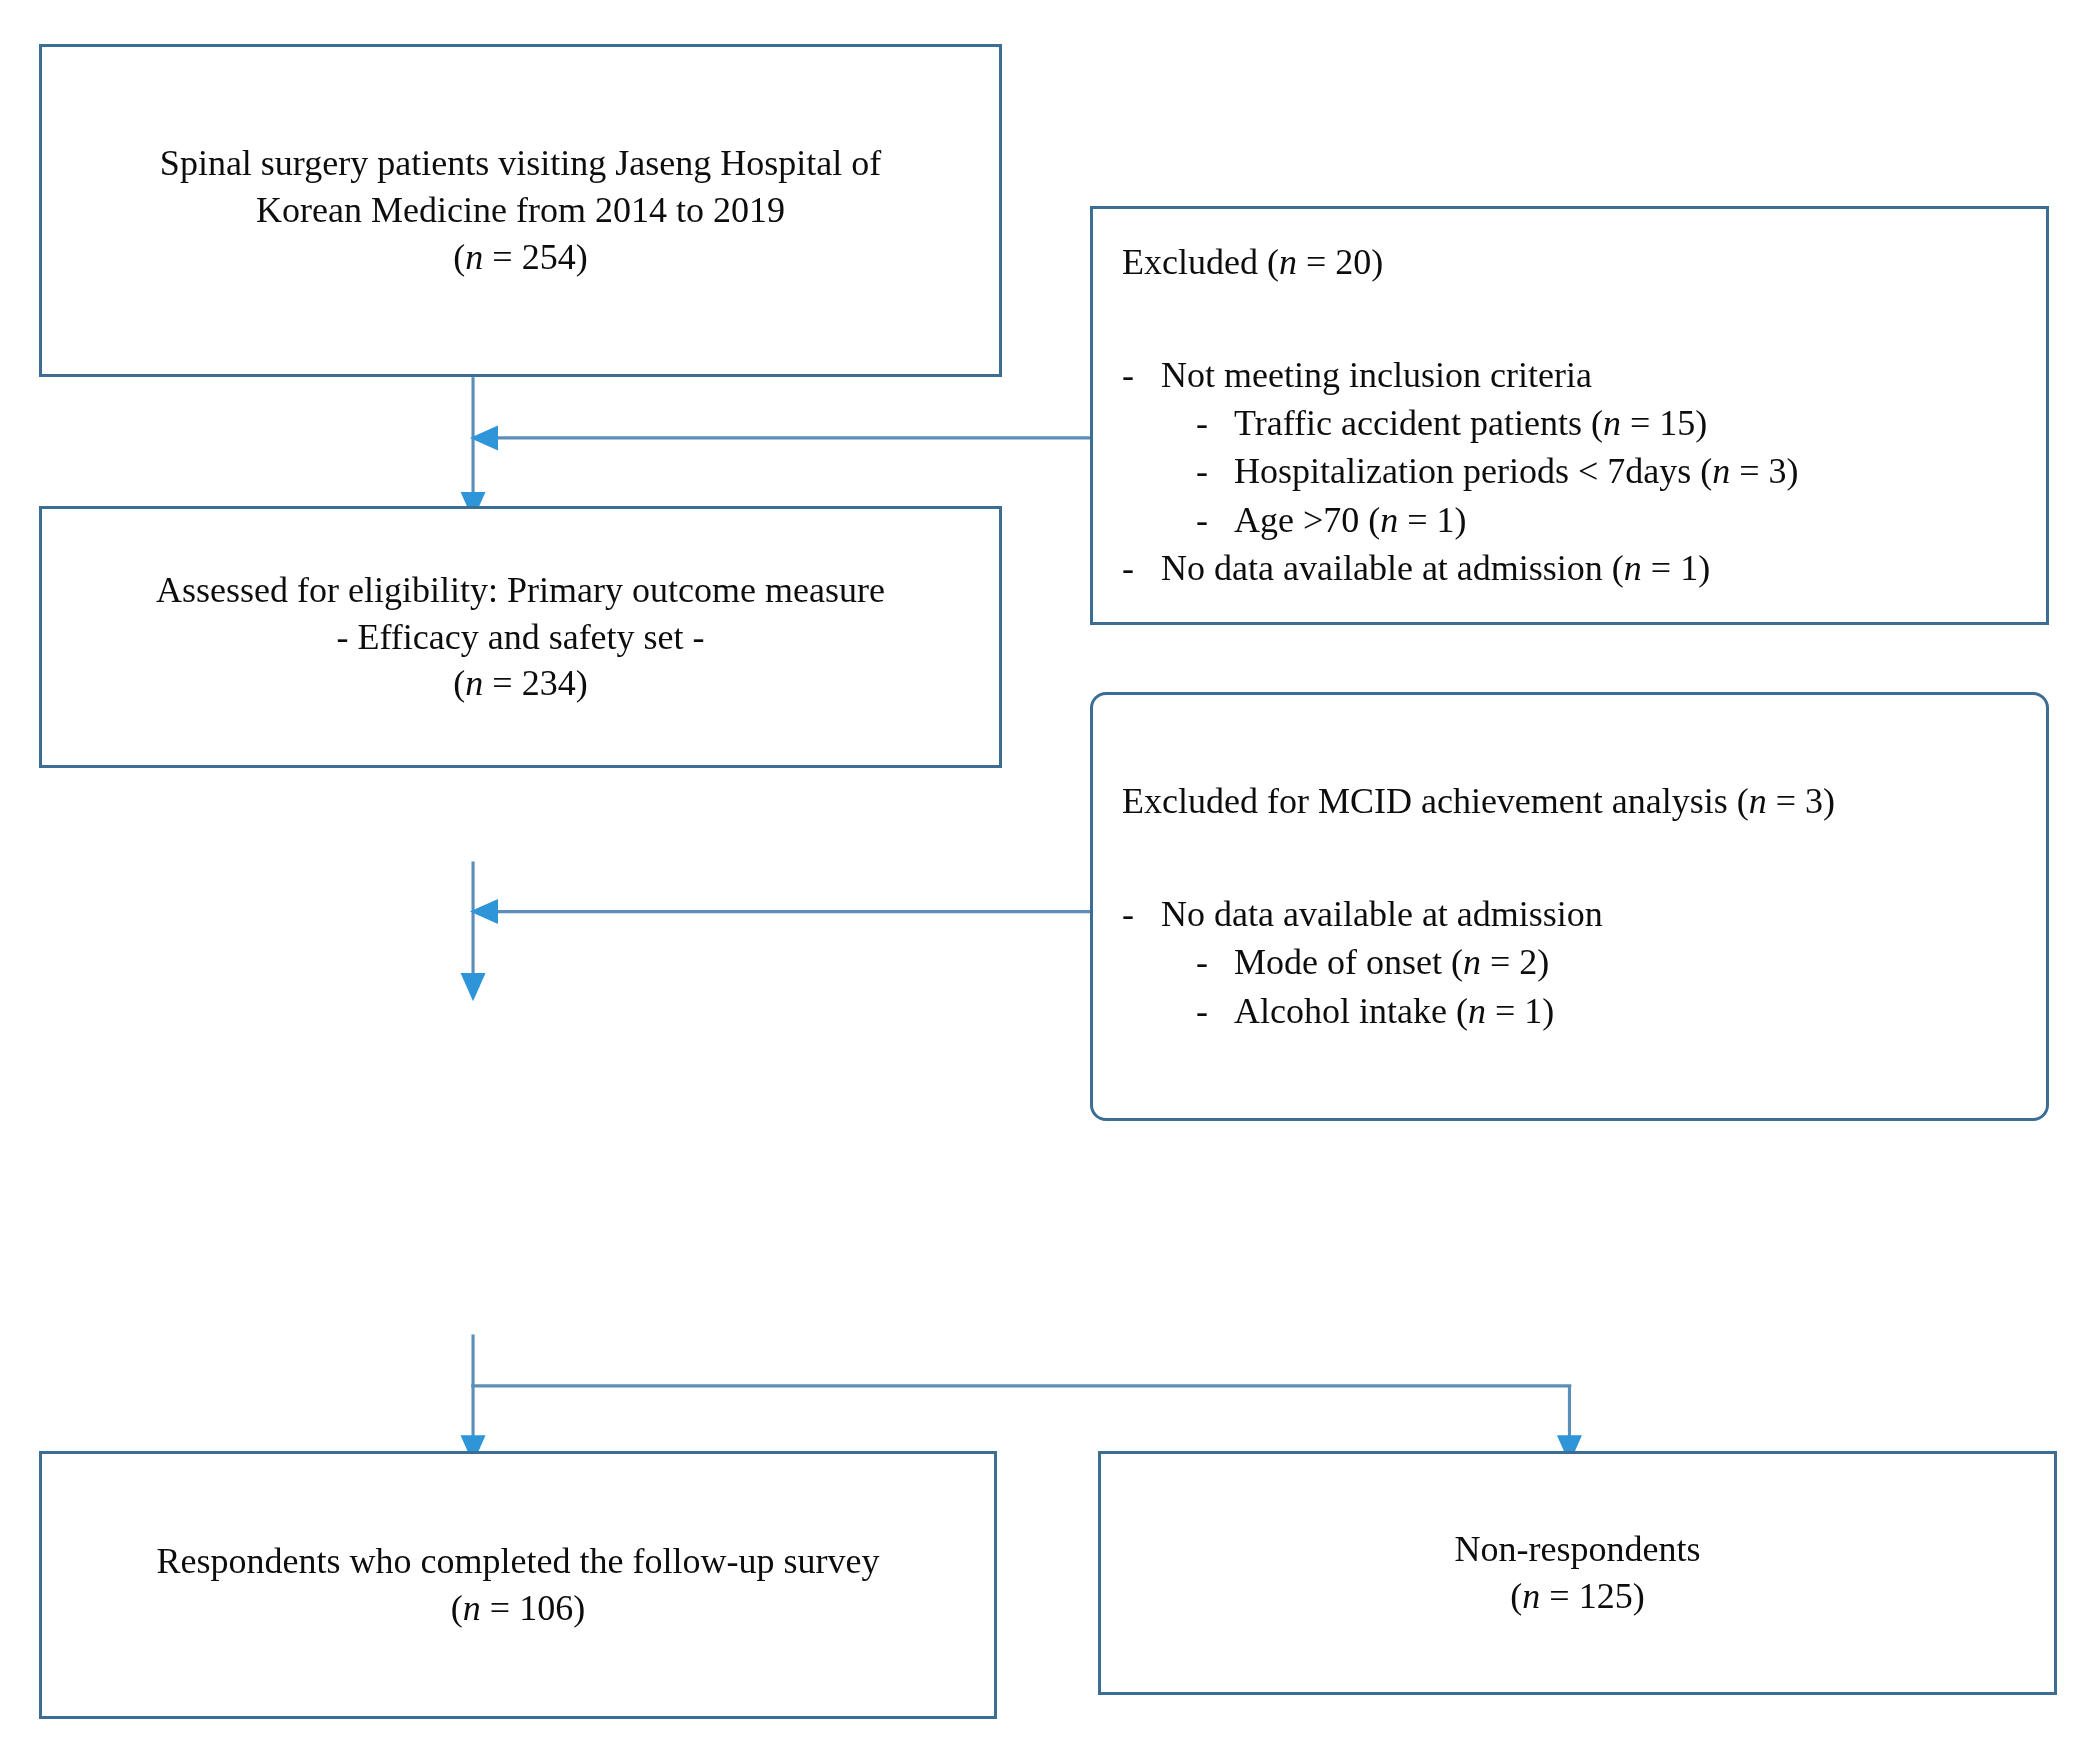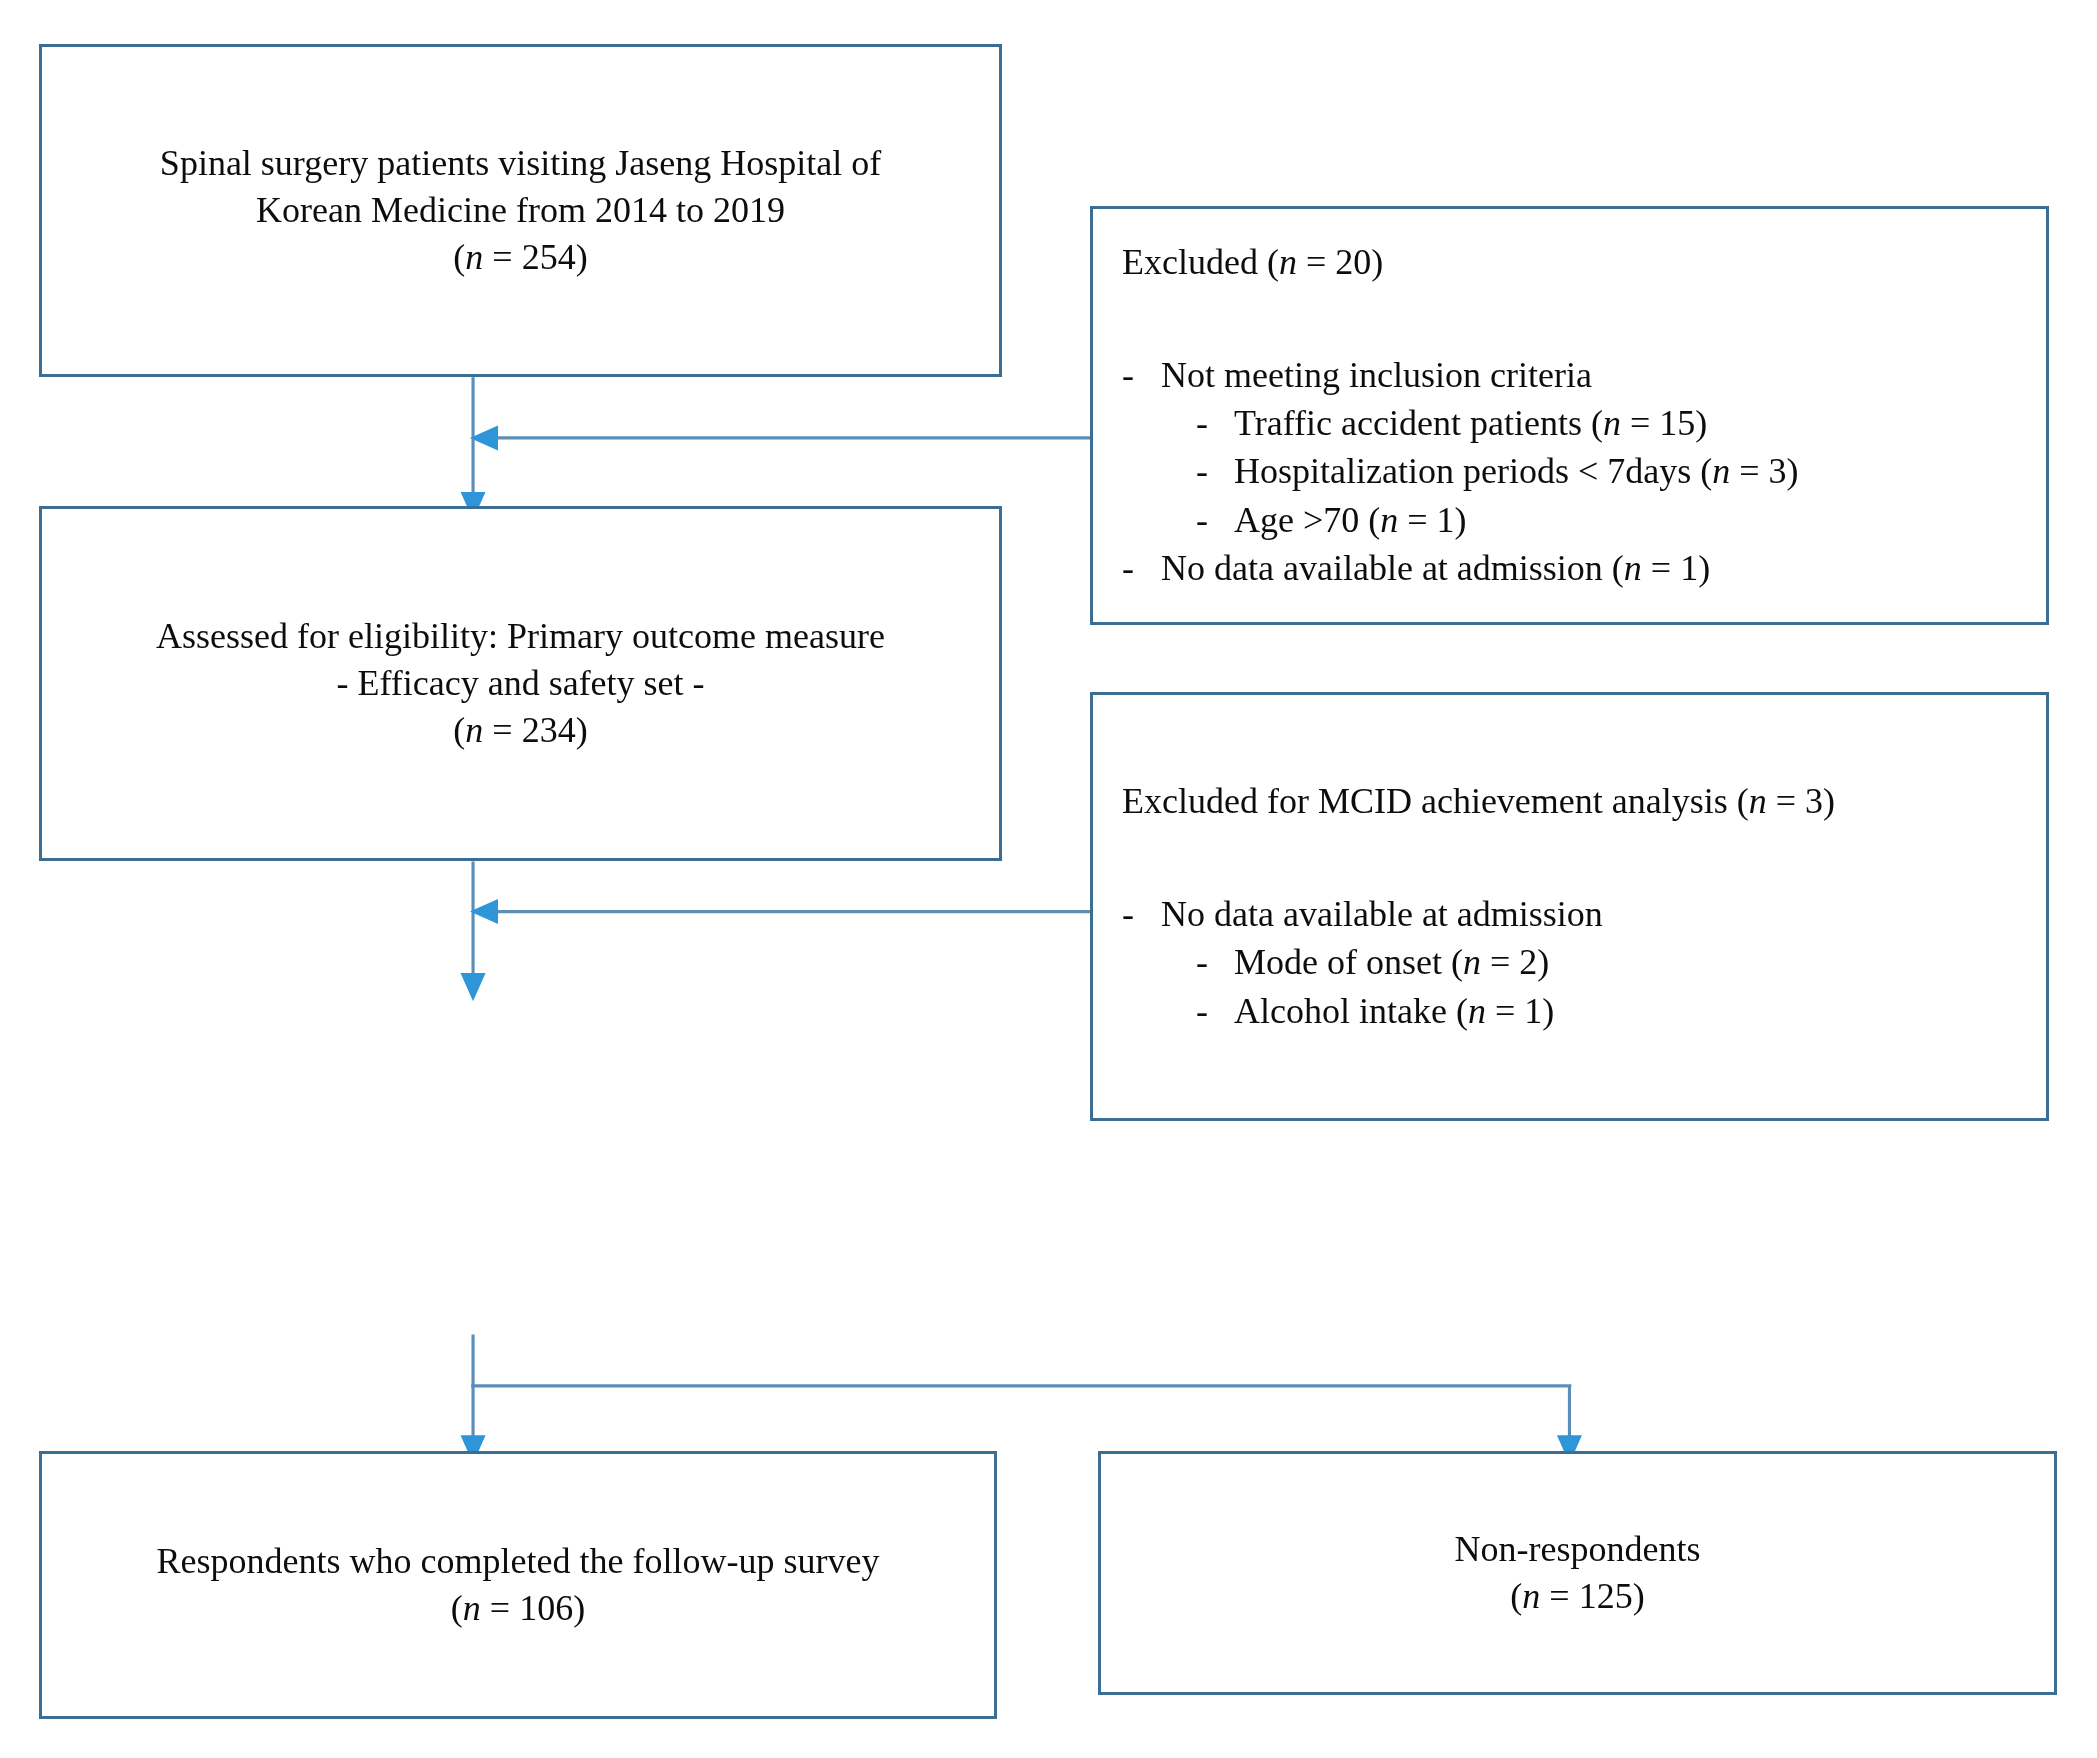--- a/index.html
+++ b/index.html
@@ -126,27 +126,27 @@
       <span class="bul-mark">-</span>
       <span>Age &gt;70 (<i class="nvar">n</i> = 1)</span>
     </div>
 
     <div class="bul-row">
       <span class="bul-mark">-</span>
       <span>No data available at admission   (<i class="nvar">n</i> = 1)</span>
     </div>
   </div>
 
-  <div class="node center" style="left:39px; top:506px; width:963px; height:355px;">
+  <div class="node center" style="left:39px; top:506px; width:963px; height:262px;">
     <span class="line">Assessed for eligibility: Primary outcome measure</span>
     <span class="line">-   Efficacy and safety set -</span>
     <span class="line">(<i class="nvar">n</i> = 234)</span>
   </div>
 
-  <div class="node leftal" style="left:1090px; top:692px; width:959px; height:429px; padding:0 29px;">
+  <div class="node leftal" style="left:1090px; top:692px; width:959px; height:429px; padding:0 29px;border-radius:16px;">
     <span class="line">Excluded for MCID achievement analysis (<i class="nvar">n</i> = 3)</span>
     <div class="spacer-l"></div>
 
     <div class="bul-row">
       <span class="bul-mark">-</span>
       <span>No data available at admission</span>
     </div>
 
     <div class="bul-row lvl2">
       <span class="bul-mark">-</span>

